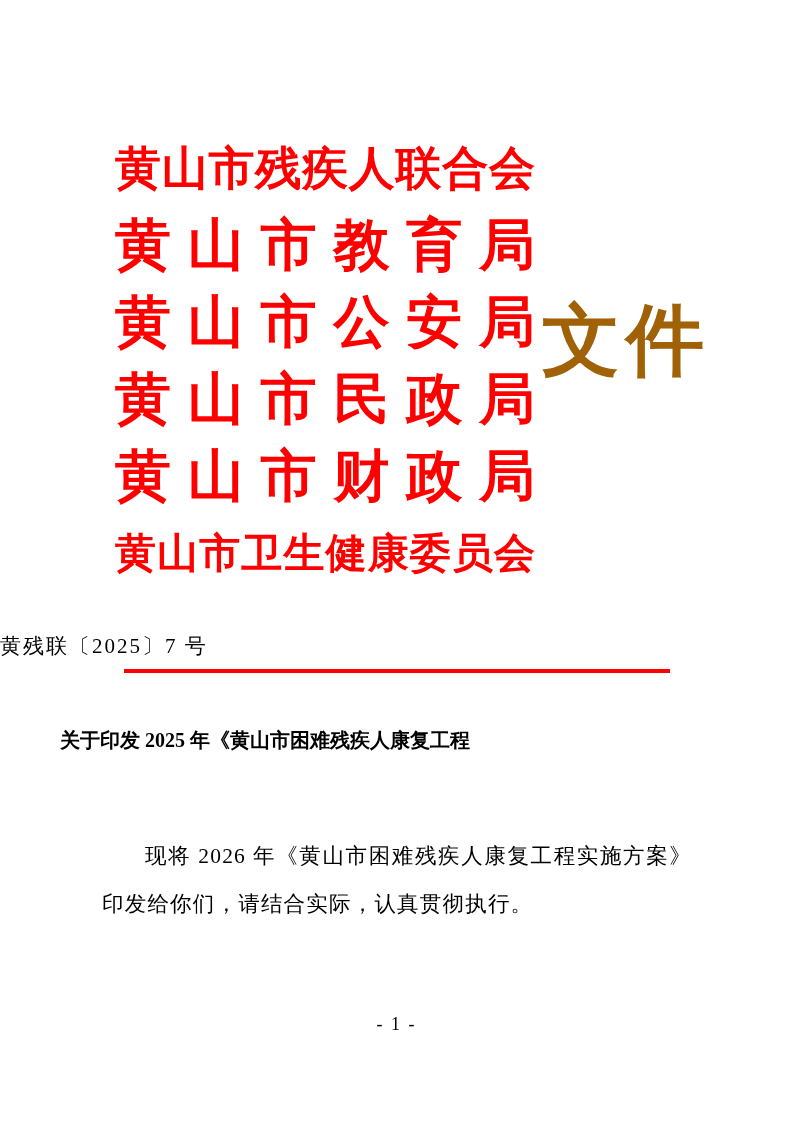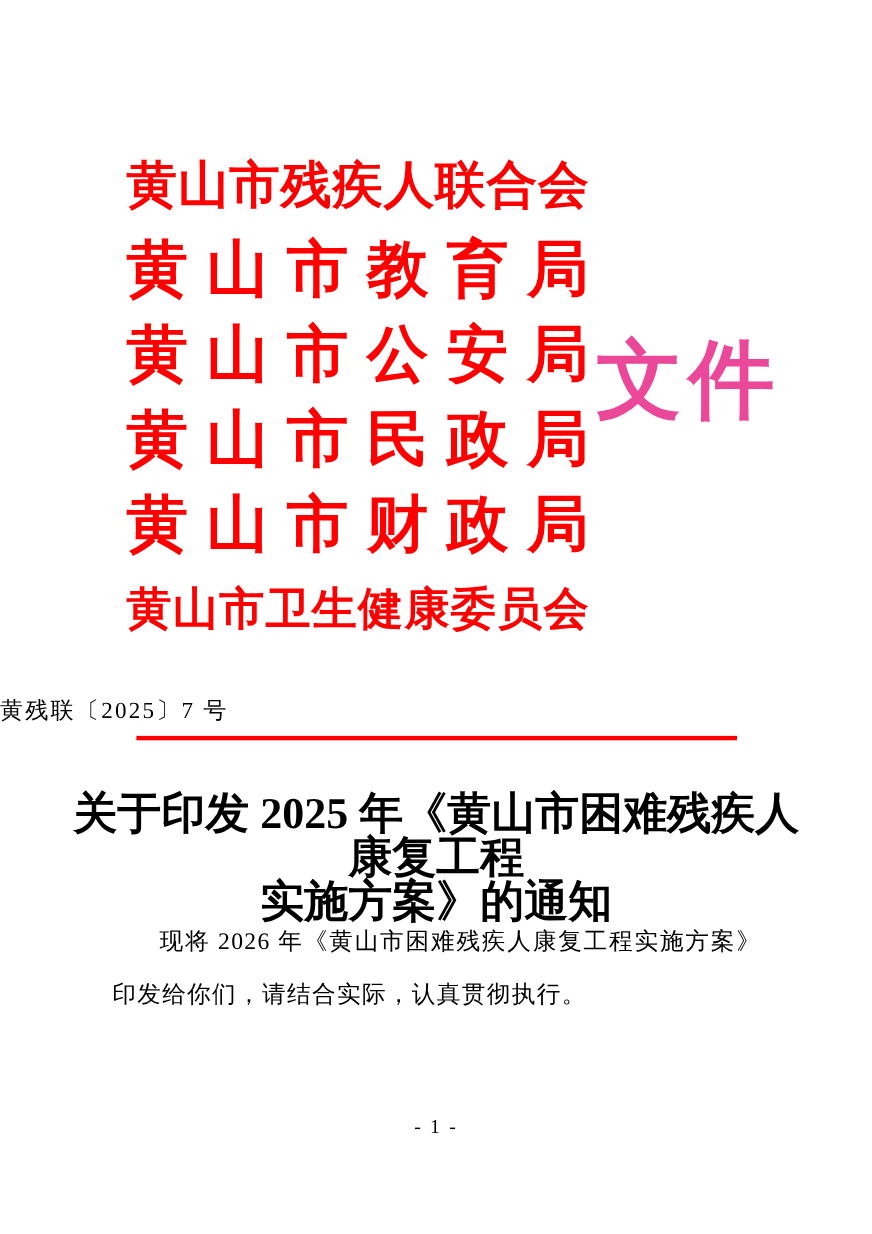--- a/index.html
+++ b/index.html
@@ -31,23 +31,24 @@
     color: #FF0000;
     font-weight: 900;
     white-space: nowrap;
   }
   .doc-type {
     position: absolute;
     left: 542px; top: 300px;
     font-size: 78px;
     line-height: 92px;
     font-weight: 900;
-    color: #ec4899;
+    color: #a16207;
     letter-spacing: 6px;
     white-space: nowrap;
+    font-family: Liberation Mono, monospace;
   }
 
   
   .ref-number {
     position: absolute;
     left: 0; top: 632px;
     width: 100%;
     text-align: left;
     font-size: 21px;
     letter-spacing: 2px;
@@ -60,22 +61,21 @@
     left: 124px; top: 669px;
     width: 546px; height: 4px;
     background: #FF0000;
   }
 
   
   .title {
     position: absolute;
     left: 60px; top: 720px;
     width: 673px;
-    text-align: center;
-    font-size: 40px;
+    font-size: 20px;
     font-weight: 900;
     line-height: 40px;
     color: #000;
   }
   .title-line { display: block; }
 
   
   .body-text {
     position: absolute;
     left: 102px; top: 832px;
@@ -165,21 +165,20 @@
   </header>
 
   <div class="doc-type">文件</div>
 
   <div class="ref-number">黄残联〔2025〕7 号</div>
 
   <div class="red-rule"></div>
 
   <h1 class="title">
     <span class="title-line">关于印发 2025 年《黄山市困难残疾人康复工程</span>
-    <span class="title-line">实施方案》的通知</span>
   </h1>
 
   <section class="body-text">
     <p class="indent">现将 2026 年《黄山市困难残疾人康复工程实施方案》印发给你们，请结合实际，认真贯彻执行。</p>
   </section>
 
   <footer class="page-footer">
     <span>- 1 -</span>
   </footer>
 

